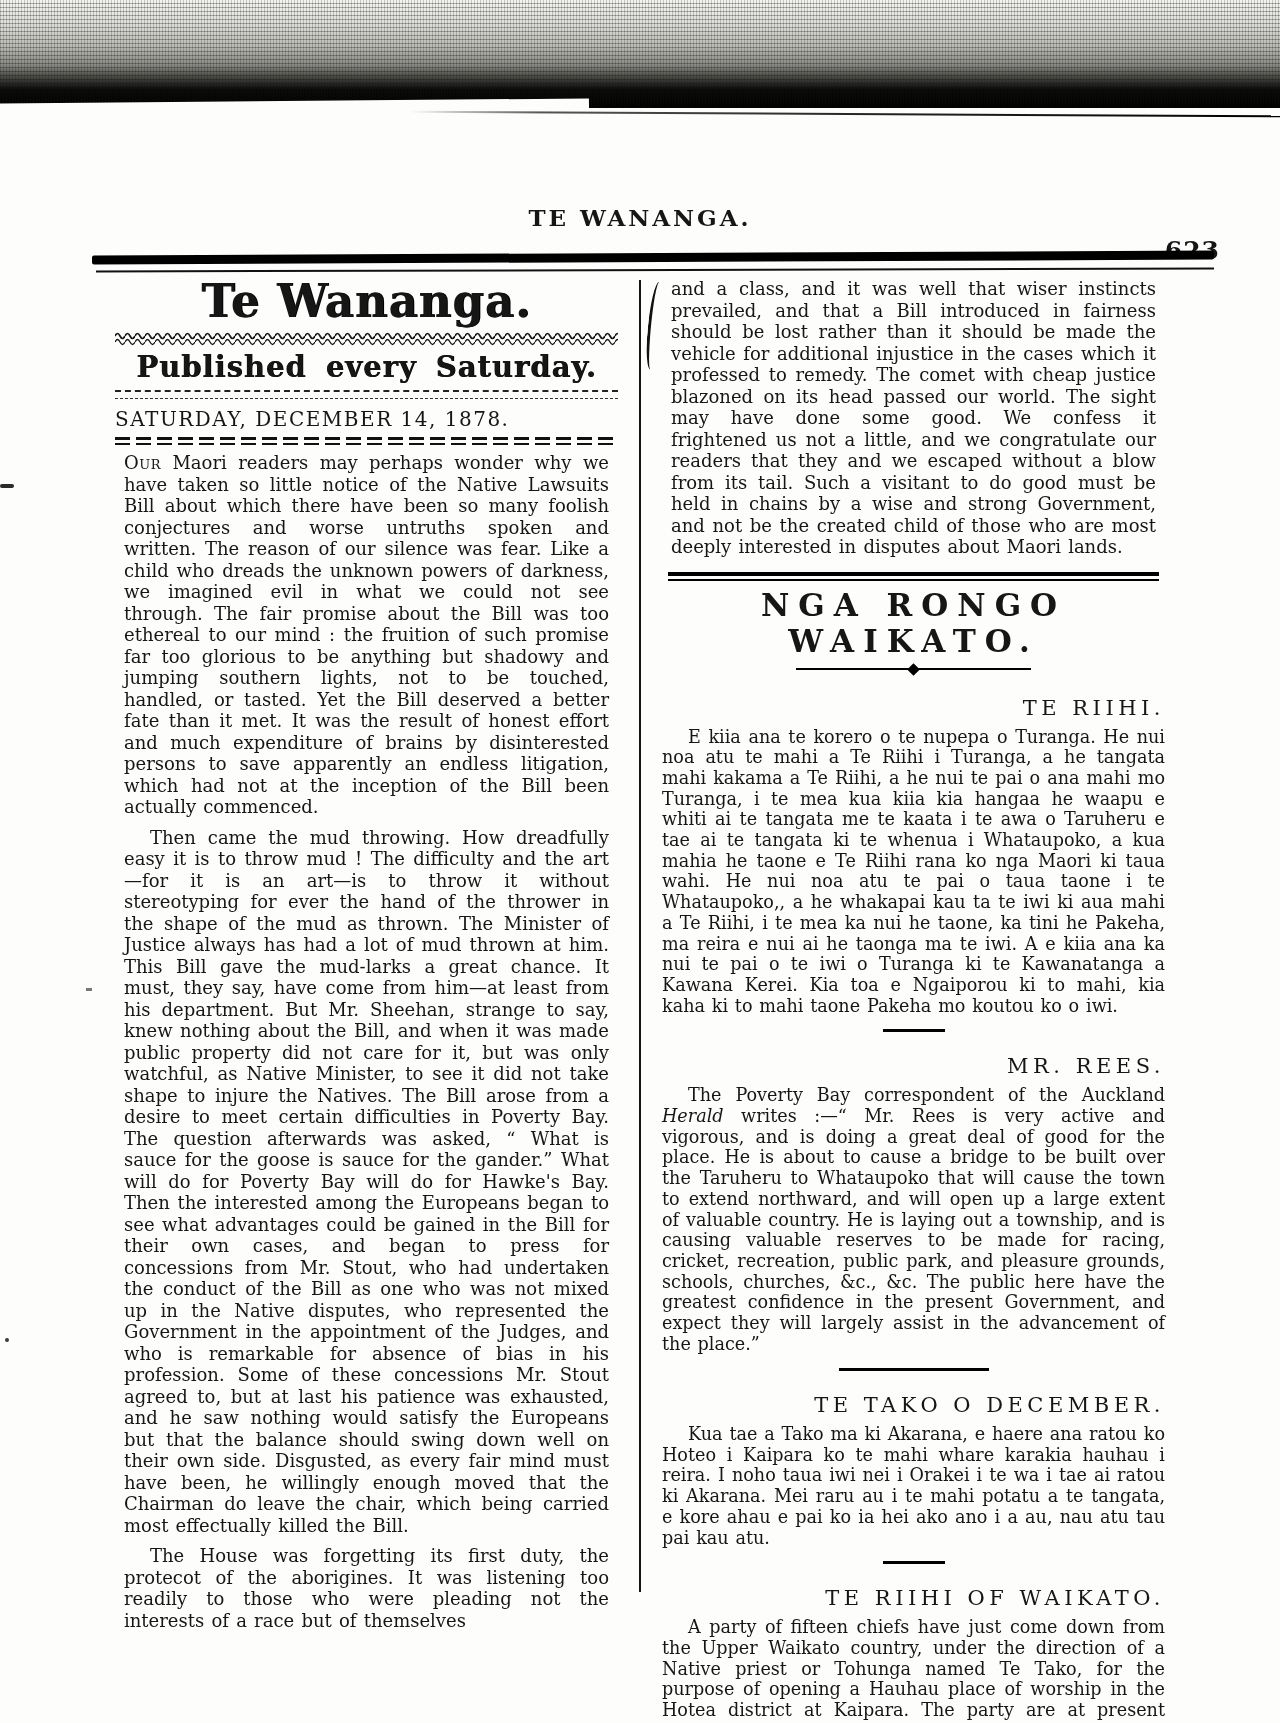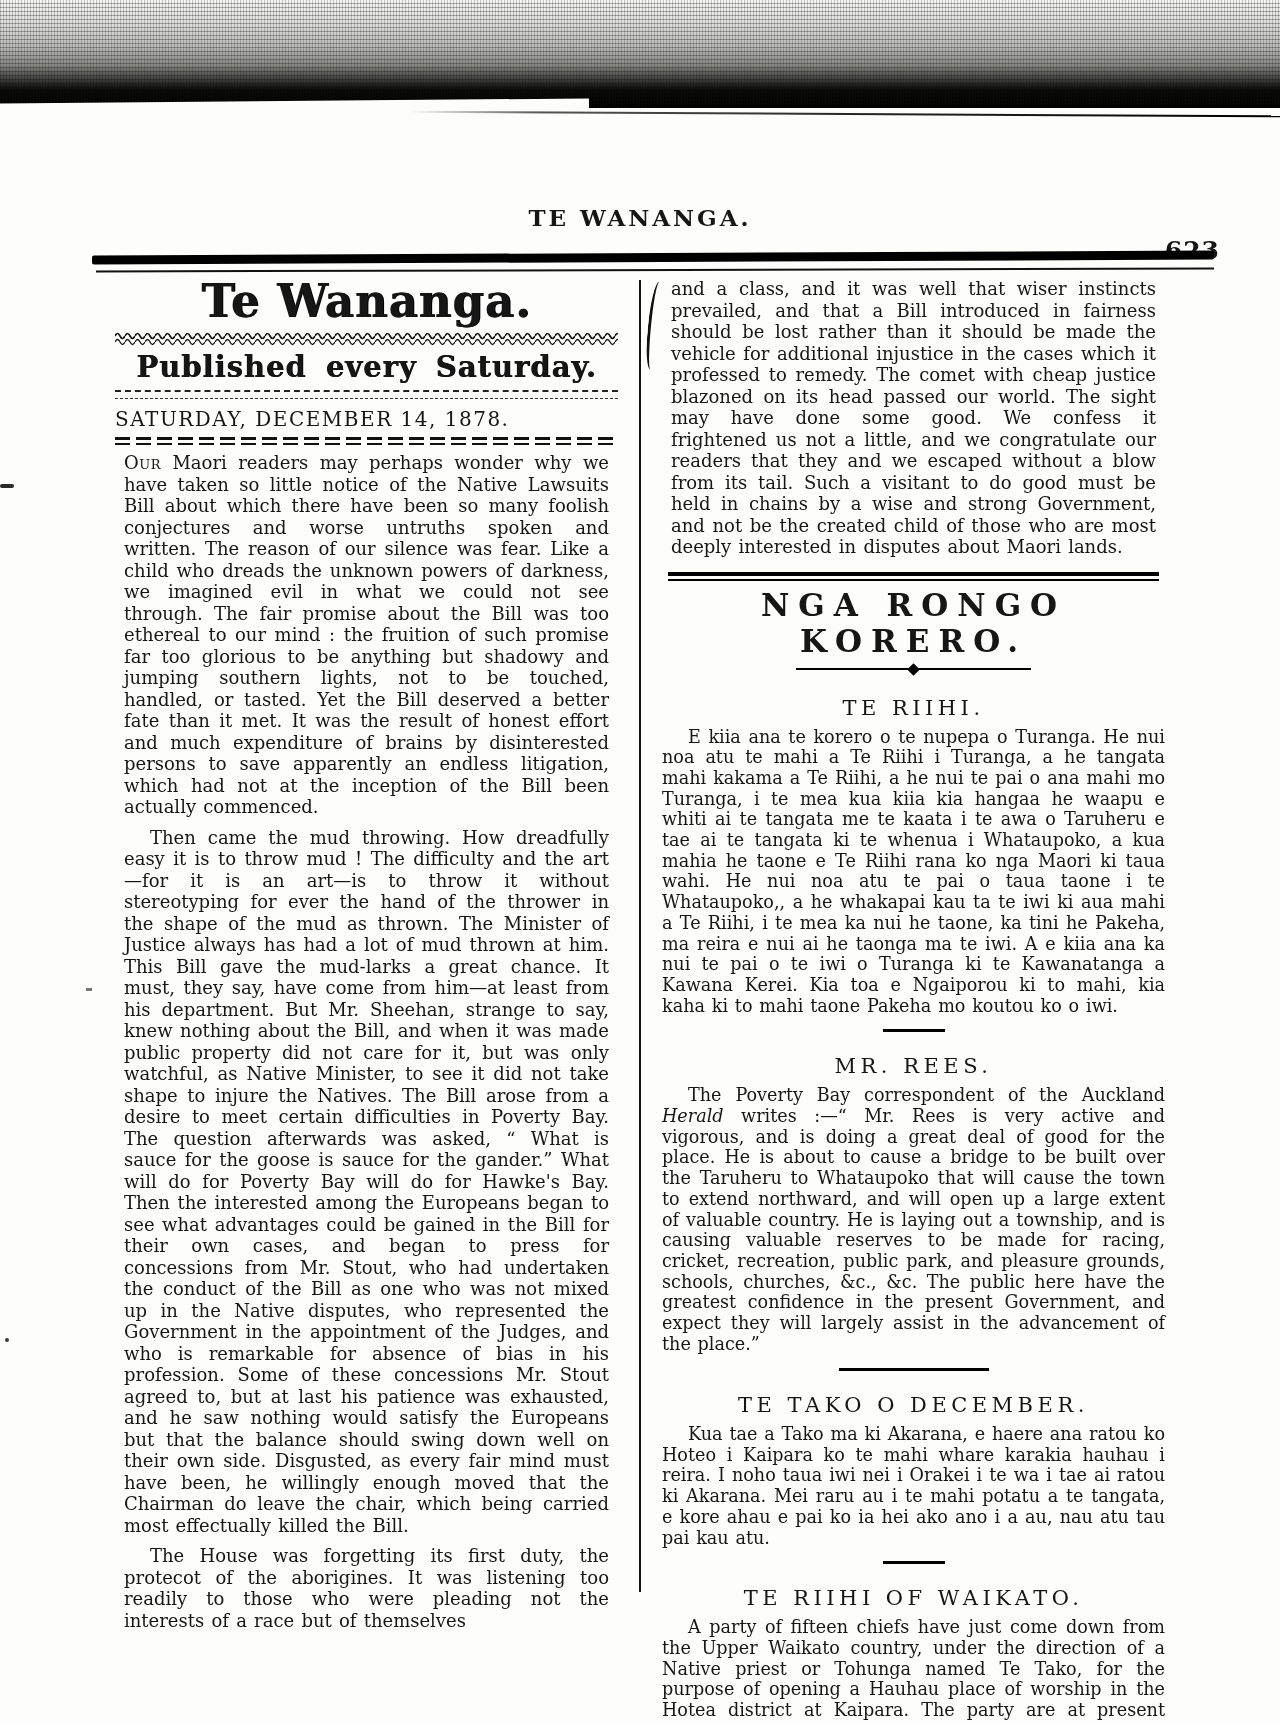--- a/index.html
+++ b/index.html
@@ -56,21 +56,21 @@
   .sc{font-variant:small-caps;letter-spacing:.5px;}
   
   .cont-para{margin-top:4px !important;}
   .double-rule{margin:14px 6px 6px;}
   .double-rule div:first-child{height:4px;background:#000;margin-bottom:3px;}
   .double-rule div:last-child{height:2px;background:#000;}
   h2.nga{font-size:31px;font-weight:bold;text-align:center;letter-spacing:9px;margin:6px 0 6px;}
   .diamond-divider{display:flex;align-items:center;justify-content:center;margin:2px 0 8px;}
   .diamond-divider .line{width:115px;height:2px;background:#000;}
   .diamond-divider .diamond{width:9px;height:9px;background:#000;transform:rotate(45deg);margin:0 -2px;}
-  h3.section{font-size:21px;font-weight:normal;text-align:center;letter-spacing:4.5px;margin:22px 0 7px;}
+  h3.section{font-size:21px;font-weight:normal;text-align:right;letter-spacing:4.5px;margin:22px 0 7px;}
   .maori p, .sec p{font-size:17.6px;line-height:20.7px;text-align:justify;margin:0;word-spacing:1.2px;}
   .sec p.indent, .maori p.indent{text-indent:26px;}
   .rule-short{width:62px;height:3px;background:#000;margin:13px auto 2px;}
   .rule-mid{width:150px;height:2.5px;background:#000;margin:14px auto 2px;}
   em{font-style:italic;}
   
   .art-dash1{position:absolute;left:0;top:484px;width:14px;height:4px;background:#2b2b2b;border-radius:2px;}
   .art-dot1{position:absolute;left:5px;top:1338px;width:4px;height:4px;background:#3a3a3a;border-radius:50%;}
   .art-dash2{position:absolute;left:86px;top:988px;width:6px;height:3px;background:#777;}
   .art-paren{position:absolute;left:648px;top:282px;width:14px;height:88px;
@@ -123,21 +123,21 @@
 
   <div class="col">
     <div class="body-text">
       <p class="cont-para">and a class, and it was well that wiser instincts prevailed, and that a Bill introduced in fairness should be lost rather than it should be made the vehicle for additional injustice in the cases which it professed to remedy. The comet with cheap justice blazoned on its head passed our world. The sight may have done some good. We confess it frightened us not a little, and we congratulate our readers that they and we escaped without a blow from its tail. Such a visitant to do good must be held in chains by a wise and strong Government, and not be the created child of those who are most deeply interested in disputes about Maori lands.</p>
     </div>
 
     <div class="double-rule">
         <div></div>
         <div></div>
       </div>
-    <h2 class="nga">NGA RONGO KORERO.</h2>
+    <h2 class="nga">NGA RONGO WAIKATO.</h2>
 
     <div class="diamond-divider">
       <div class="line"></div>
       <div class="diamond"></div>
       <div class="line"></div>
     </div>
 
     <h3 class="section">TE RIIHI.</h3>
     <div class="maori">
       <p class="indent">E kiia ana te korero o te nupepa o Turanga. He nui noa atu te mahi a Te Riihi i Turanga, a he tangata mahi kakama a Te Riihi, a he nui te pai o ana mahi mo Turanga, i te mea kua kiia kia hangaa he waapu e whiti ai te tangata me te kaata i te awa o Taruheru e tae ai te tangata ki te whenua i Whataupoko, a kua mahia he taone e Te Riihi rana ko nga Maori ki taua wahi. He nui noa atu te pai o taua taone i te Whataupoko,, a he whakapai kau ta te iwi ki aua mahi a Te Riihi, i te mea ka nui he taone, ka tini he Pakeha, ma reira e nui ai he taonga ma te iwi. A e kiia ana ka nui te pai o te iwi o Turanga ki te Kawanatanga a Kawana Kerei. Kia toa e Ngaiporou ki to mahi, kia kaha ki to mahi taone Pakeha mo koutou ko o iwi.</p>

